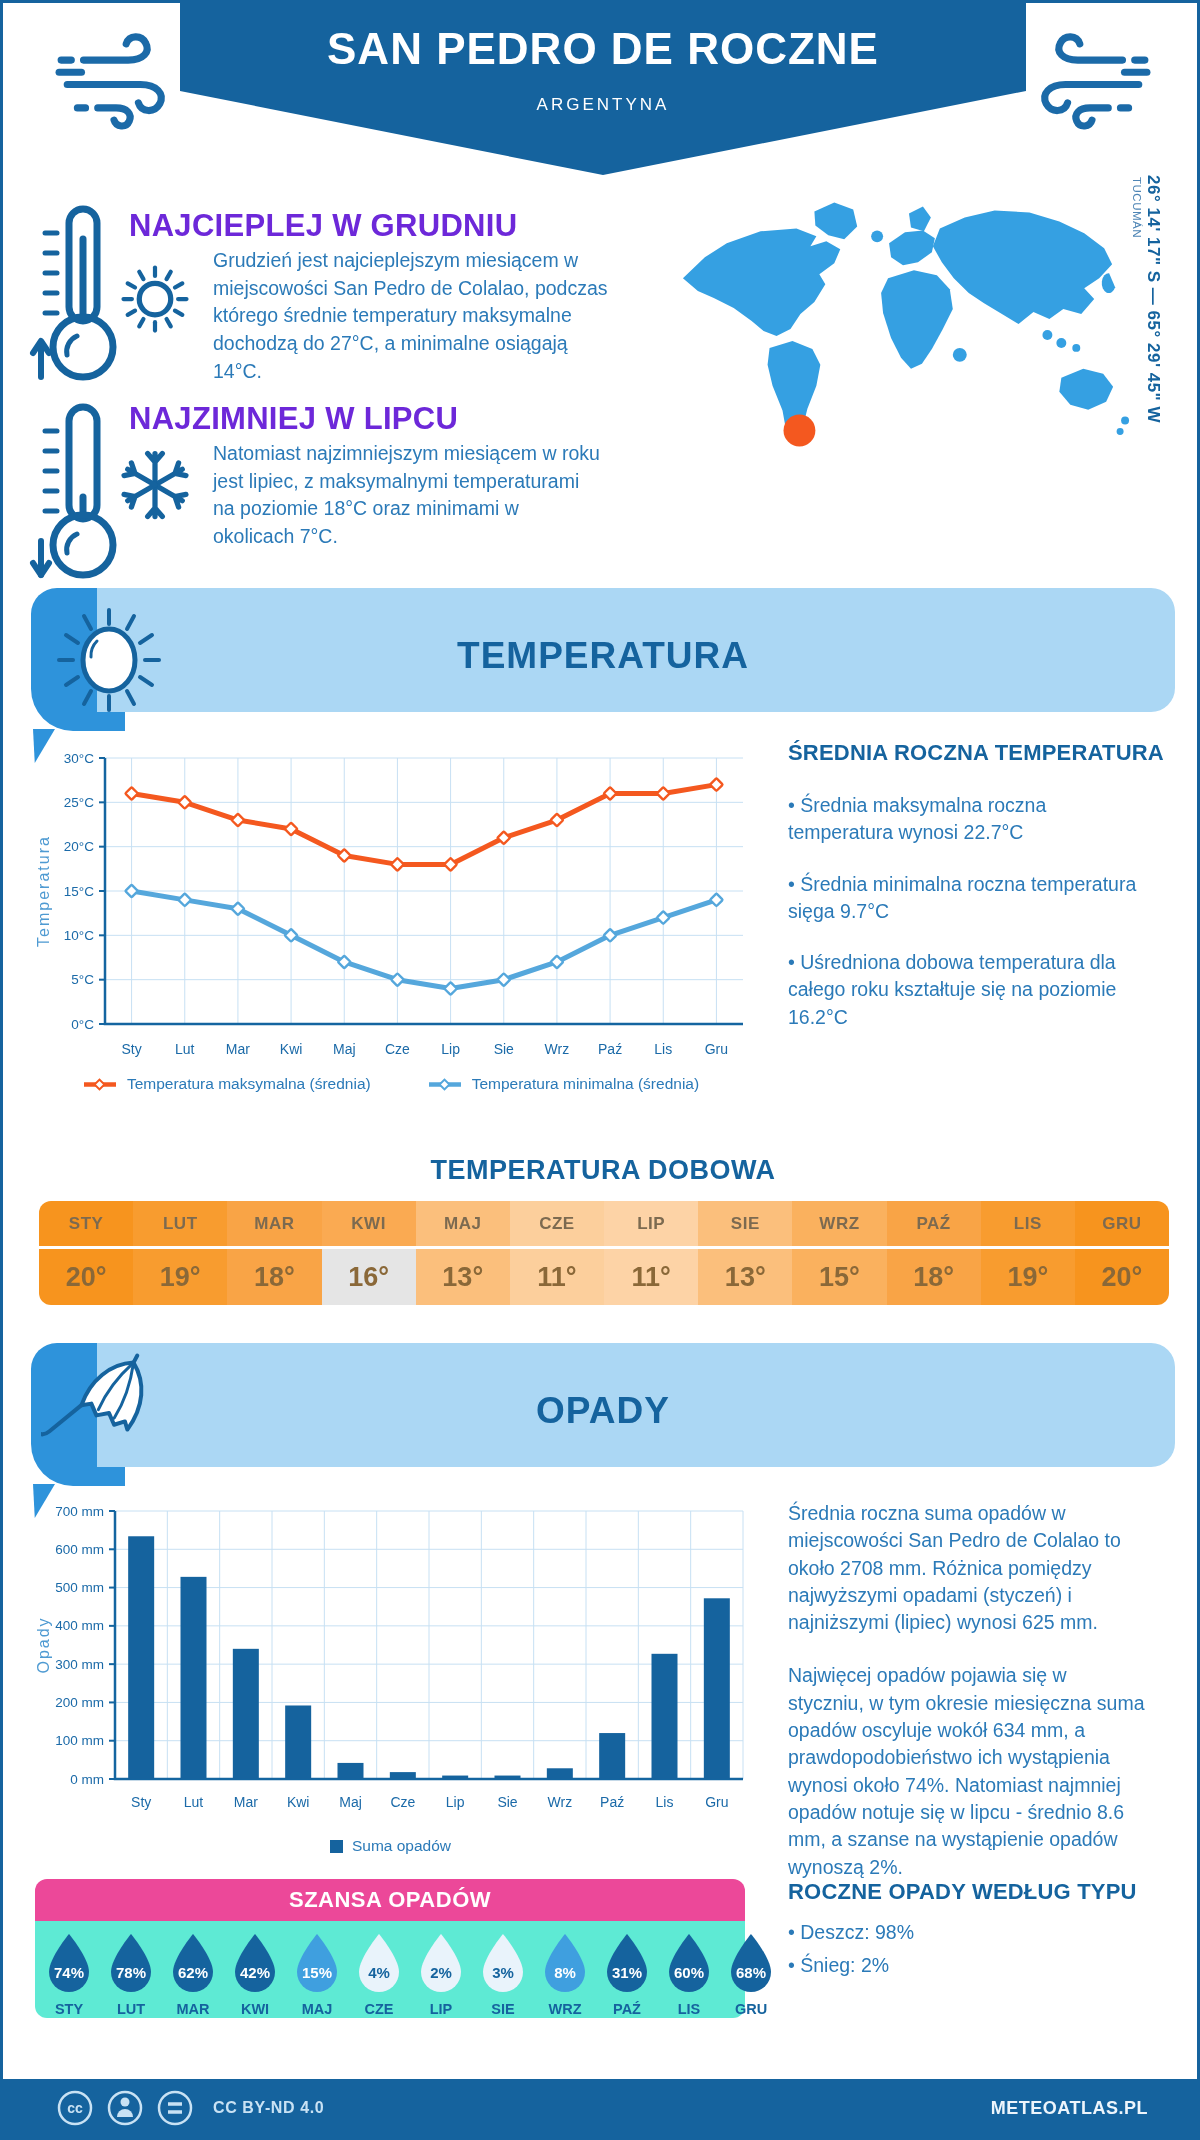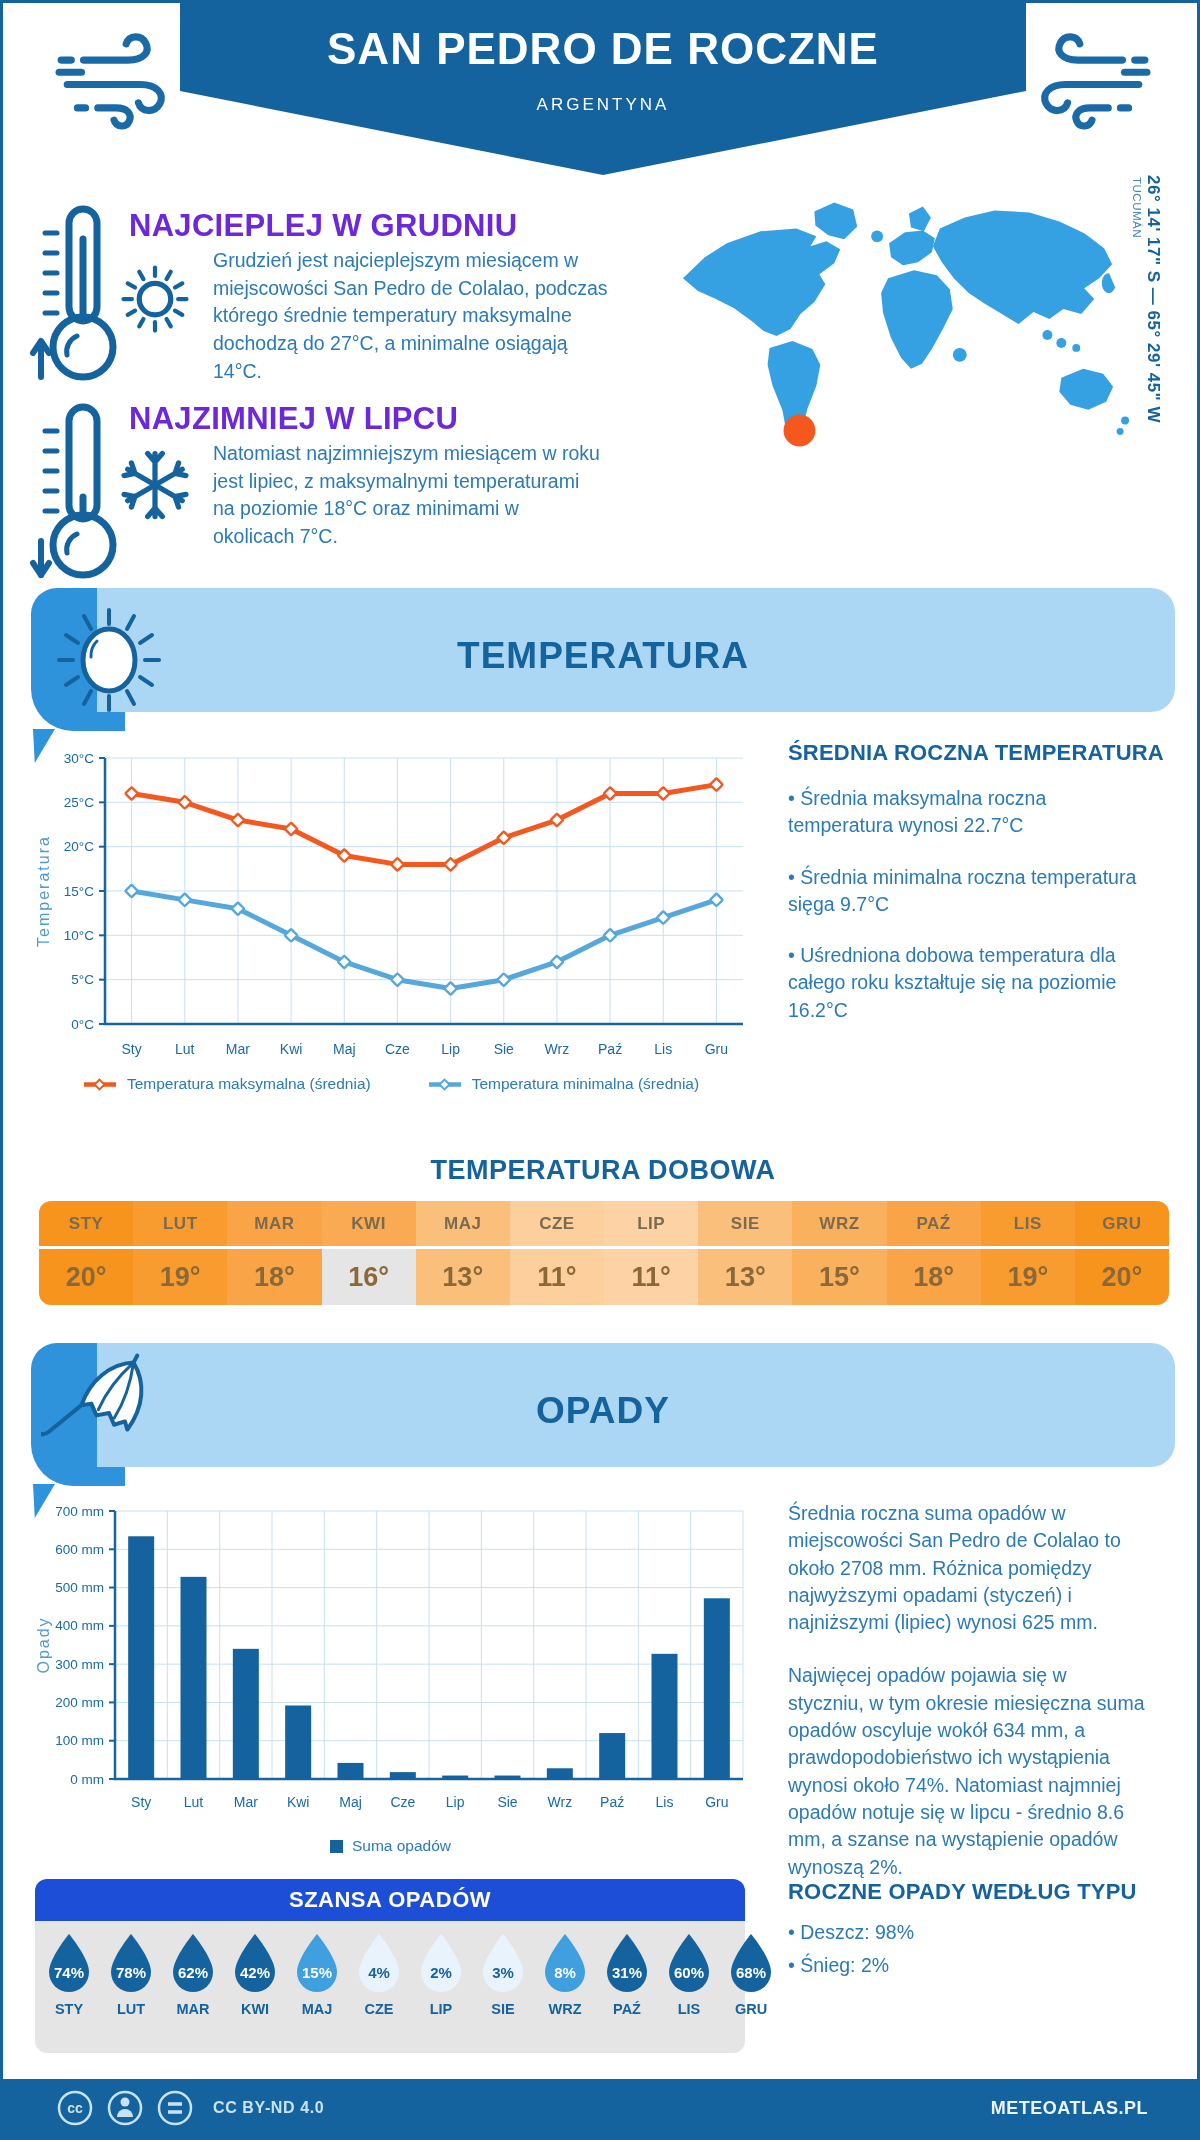--- a/index.html
+++ b/index.html
@@ -43,24 +43,24 @@
   
   .dobowa-h{position:absolute;left:0;top:1152px;width:1200px;text-align:center;
             font-size:27px;font-weight:bold;color:#15639E;letter-spacing:.5px;}
   .daily{position:absolute;left:36px;top:1198px;width:1130px;border-radius:12px;overflow:hidden;}
   .drow{display:flex;}
   .drow+.drow{margin-top:3px;}
   .dcell{flex:1;text-align:center;}
   .drow.m .dcell{height:45px;line-height:45px;font-size:17px;font-weight:bold;color:#7C6A50;letter-spacing:.5px;}
   .drow.v .dcell{height:56px;line-height:56px;font-size:27px;font-weight:bold;color:#8A6838;}
   
-  .chance-h{position:absolute;left:32px;top:1876px;width:710px;height:42px;background:#1d4ed8;
+  .chance-h{position:absolute;left:32px;top:1876px;width:710px;height:42px;background:#ec4899;
             border-radius:12px 12px 0 0;color:#fff;font-size:22px;font-weight:bold;letter-spacing:.5px;
             text-align:center;line-height:42px;}
-  .chance-b{position:absolute;left:32px;top:1918px;width:710px;height:132px;background:#e5e5e5;
+  .chance-b{position:absolute;left:32px;top:1918px;width:710px;height:97px;background:#5eead4;
             border-radius:0 0 12px 12px;display:flex;justify-content:space-between;padding:10px 7px 0 7px;
             box-sizing:border-box;gap:8px;}
   .dropitem{width:54px;text-align:center;}
   .droplabel{font-size:14.5px;font-weight:bold;color:#15639E;margin-top:2px;}
   
   .footer{position:absolute;left:0;bottom:0;width:1200px;height:58px;background:#15639E;
           display:flex;align-items:center;padding:0 55px 0 52px;box-sizing:border-box;}
   .cc-group{display:flex;align-items:center;gap:10px;text-decoration:underline;}
   .license{margin-left:18px;font-size:16px;font-weight:bold;color:#C9E2F4;letter-spacing:.6px;}
   .brand{margin-left:auto;font-size:18px;font-weight:bold;color:#EDF5FC;letter-spacing:.5px;}
@@ -321,21 +321,21 @@
       <svg width="36" height="13" viewBox="0 0 36 13">
         <line x1="2" y1="6.5" x2="34" y2="6.5" stroke="#55A7DC" stroke-width="4.5"></line>
         <rect x="14" y="3" width="7" height="7" transform="rotate(45 17.5 6.5)" fill="#fff" stroke="#55A7DC" stroke-width="2"></rect>
       </svg>
       <span>Temperatura minimalna (średnia)</span>
     </div>
   </div>
 
   <div class="abs" style="left:785px;top:737px;width:395px">
     <div class="panel-h">ŚREDNIA ROCZNA TEMPERATURA</div>
-    <div style="margin-top:19px">
+    <div style="margin-top:26px">
         <div class="bullet">• Średnia maksymalna roczna
 temperatura wynosi 22.7°C</div>
         <div class="bullet">• Średnia minimalna roczna temperatura
 sięga 9.7°C</div>
         <div class="bullet">• Uśredniona dobowa temperatura dla
 całego roku kształtuje się na poziomie
 16.2°C</div>
       </div>
   </div>
 

